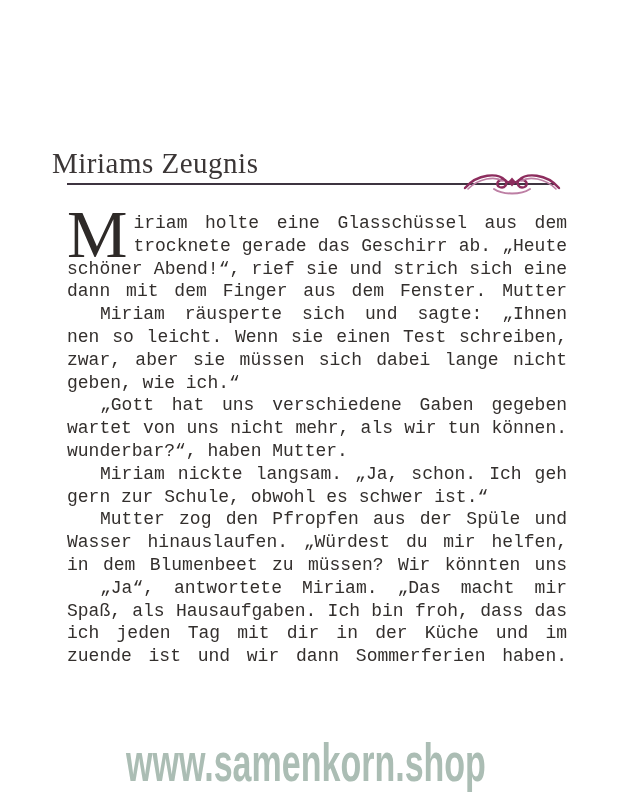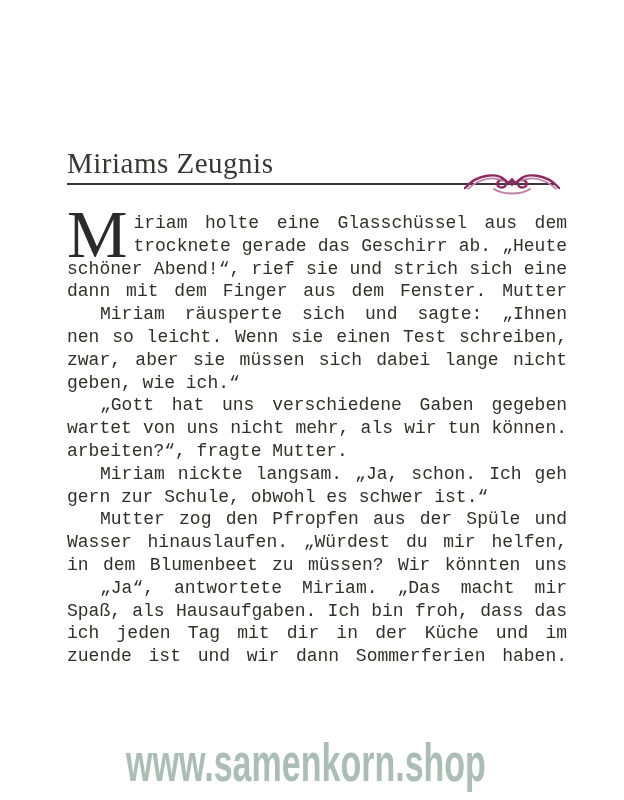--- a/index.html
+++ b/index.html
@@ -6,21 +6,21 @@
   .page {
     position: relative;
     width: 624px;
     height: 800px;
     background: #ffffff;
     overflow: hidden;
     font-family: "Liberation Serif", serif;
   }
   .chapter-title {
     position: absolute;
-    left: 67px;
+    left: 52px;
     top: 148px;
     font-size: 29px;
     line-height: 30px;
     color: #3b3636;
     letter-spacing: 0.5px;
   }
   .title-rule {
     position: absolute;
     left: 67px;
     top: 183px;
@@ -112,21 +112,21 @@
       </div>
       <div class="paragraph">
         <div class="line indent">Miriam räusperte sich und sagte: „Ihnen fällt das Ler-</div>
         <div class="line">nen so leicht. Wenn sie einen Test schreiben, dann lernen sie</div>
         <div class="line">zwar, aber sie müssen sich dabei lange nicht so viel Mühe</div>
         <div class="line last">geben, wie ich.“</div>
       </div>
       <div class="paragraph">
         <div class="line indent">„Gott hat uns verschiedene Gaben gegeben und Er er-</div>
         <div class="line">wartet von uns nicht mehr, als wir tun können. Ist das nicht</div>
-        <div class="line last">arbeiten?“, fragte Mutter.</div>
+        <div class="line last">wunderbar?“, haben Mutter.</div>
       </div>
       <div class="paragraph">
         <div class="line indent">Miriam nickte langsam. „Ja, schon. Ich geh trotzdem</div>
         <div class="line last">gern zur Schule, obwohl es schwer ist.“</div>
       </div>
       <div class="paragraph">
         <div class="line indent">Mutter zog den Pfropfen aus der Spüle und ließ das</div>
         <div class="line">Wasser hinauslaufen. „Würdest du mir helfen, das Pfanne</div>
         <div class="line">in dem Blumenbeet zu müssen? Wir könnten uns dabei noch</div>
       </div>

